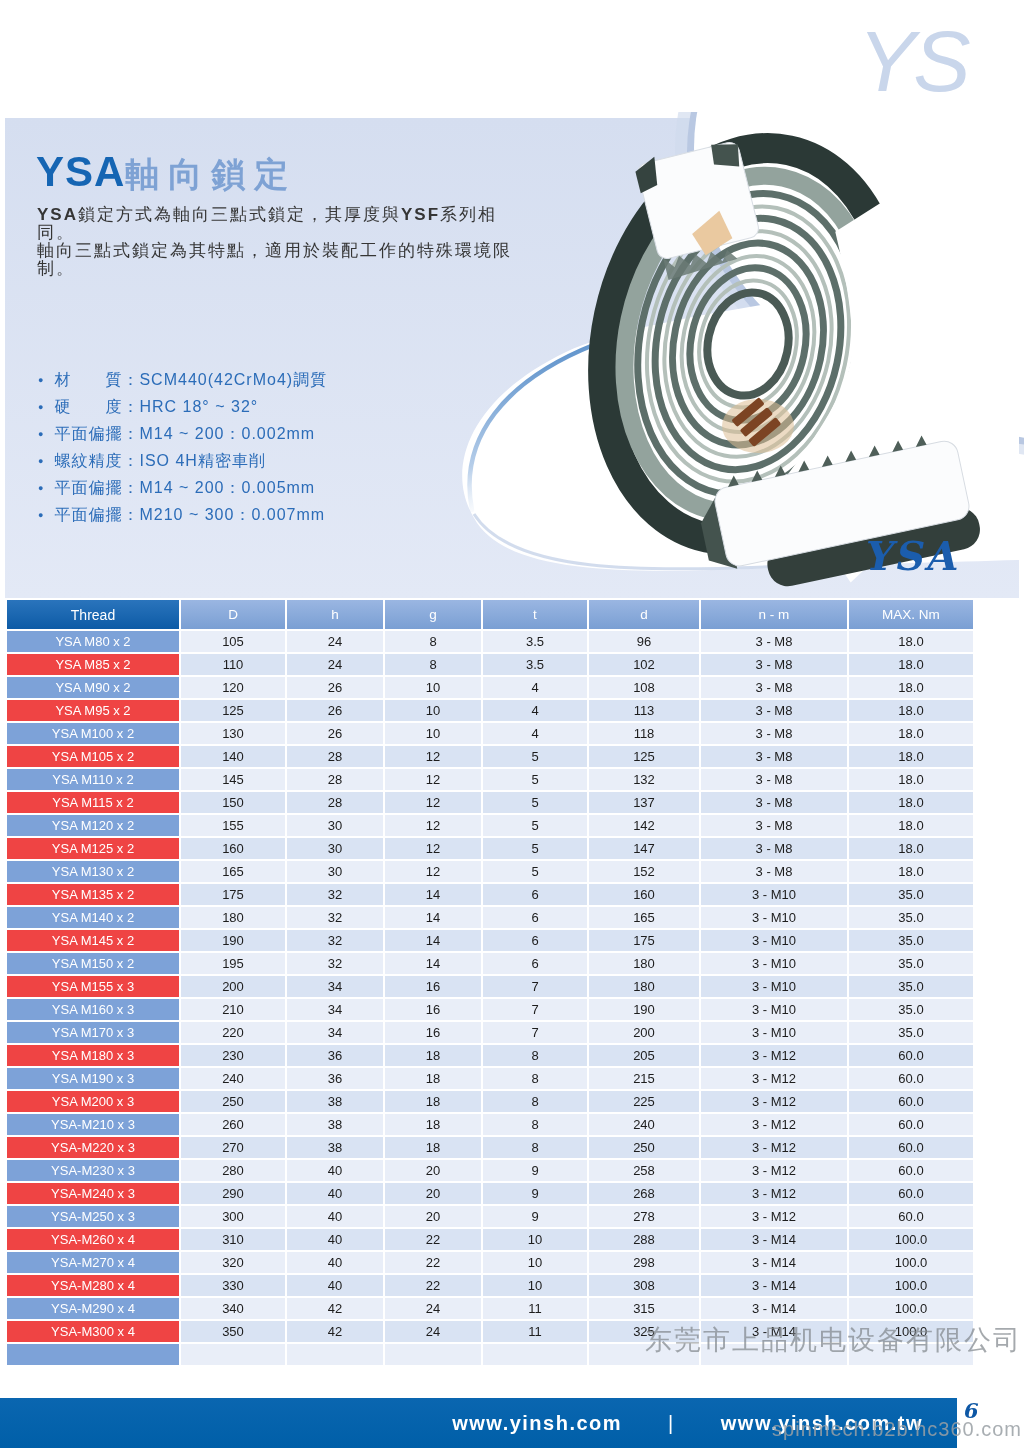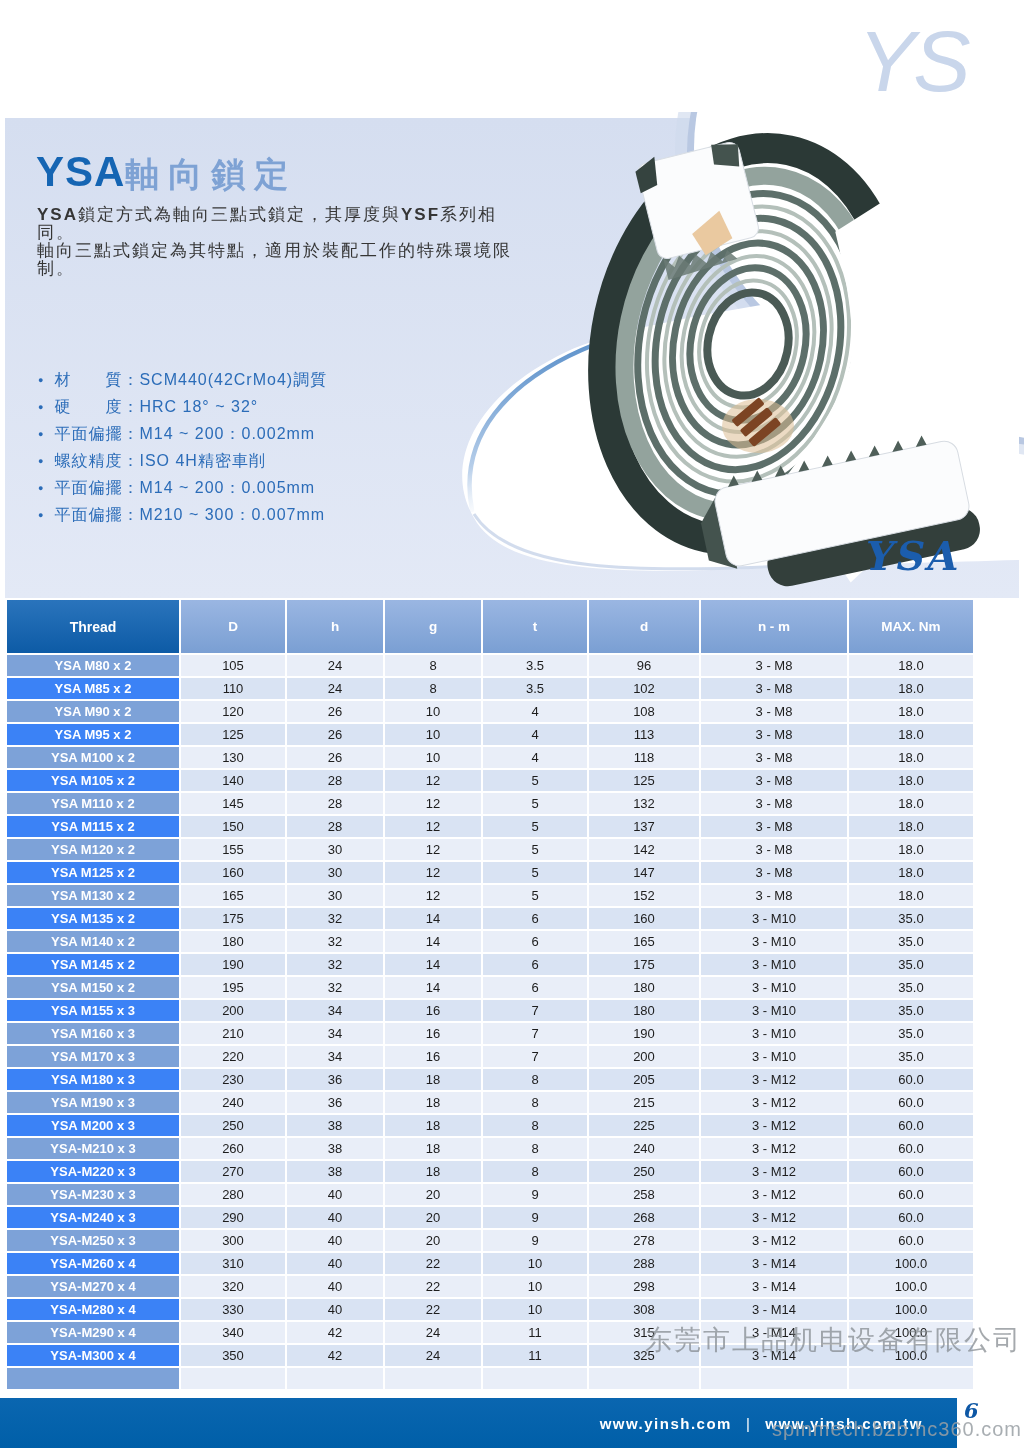--- a/index.html
+++ b/index.html
@@ -30,36 +30,36 @@
     position:absolute;left:38px;top:366px;z-index:3;margin:0;padding:0;list-style:none;
     font-size:16px;color:#2b6cb8;letter-spacing:1px;
   }
   .spec-list li{line-height:27px;height:27px;white-space:nowrap;}
   .spec-list li::before{content:"●";font-size:9px;vertical-align:2px;margin-right:10px;color:#2b6cb8;}
   
   .spec-table{
     position:absolute;left:5px;top:598px;z-index:4;width:952px;
     border-collapse:separate;border-spacing:2px;table-layout:fixed;
   }
-  .spec-table th{font-weight:bold;color:#ffffff;text-align:center;padding:12px;}
+  .spec-table th{font-weight:normal;color:#ffffff;text-align:center;padding:0;}
   .spec-table th.thread-h{background:linear-gradient(180deg,#2a74bc,#0d5ba6);font-size:14px;height:29px;}
   .spec-table th.col-h{background:linear-gradient(180deg,#9ab6e2,#7a9fd3);font-size:13.5px;height:29px;}
   .spec-table td{padding:0;text-align:center;height:21px;font-size:13px;}
-  .spec-table td.thread{color:#ffffff;font-weight:bold;}
+  .spec-table td.thread{color:#ffffff;font-weight:normal;}
   .spec-table tr.odd  td.thread{background:#7da2d8;}
-  .spec-table tr.even td.thread{background:#3b82f6;}
+  .spec-table tr.even td.thread{background:#ef4444;}
   .spec-table tr.odd  td.val{background:#e9eef8;color:#1d1d1d;}
   .spec-table tr.even td.val{background:#d9e3f3;color:#1d1d1d;}
   
   .footer-bar{
     position:absolute;left:0;top:1398px;width:957px;height:50px;z-index:5;
     background:linear-gradient(180deg,#0a66b0,#005fa8);
     display:flex;align-items:center;justify-content:flex-end;
     padding-right:34px;box-sizing:border-box;
-    color:#ffffff;font-weight:bold;font-size:15px;letter-spacing:1.5px;white-space:nowrap;
+    color:#ffffff;font-weight:bold;font-size:20px;letter-spacing:1.5px;white-space:nowrap;gap:32px;
   }
   .footer-bar .sep{margin:0 14px;font-weight:normal;}
   .page-number{
     position:absolute;left:964px;top:1398px;z-index:6;
     font-family:"DejaVu Serif", serif;font-style:italic;font-weight:bold;
     font-size:21px;color:#0d57a5;
   }
   .wm1{
     position:absolute;right:2px;top:1322px;z-index:7;white-space:nowrap;
     font-size:27px;color:#83898e;opacity:.72;letter-spacing:2px;

